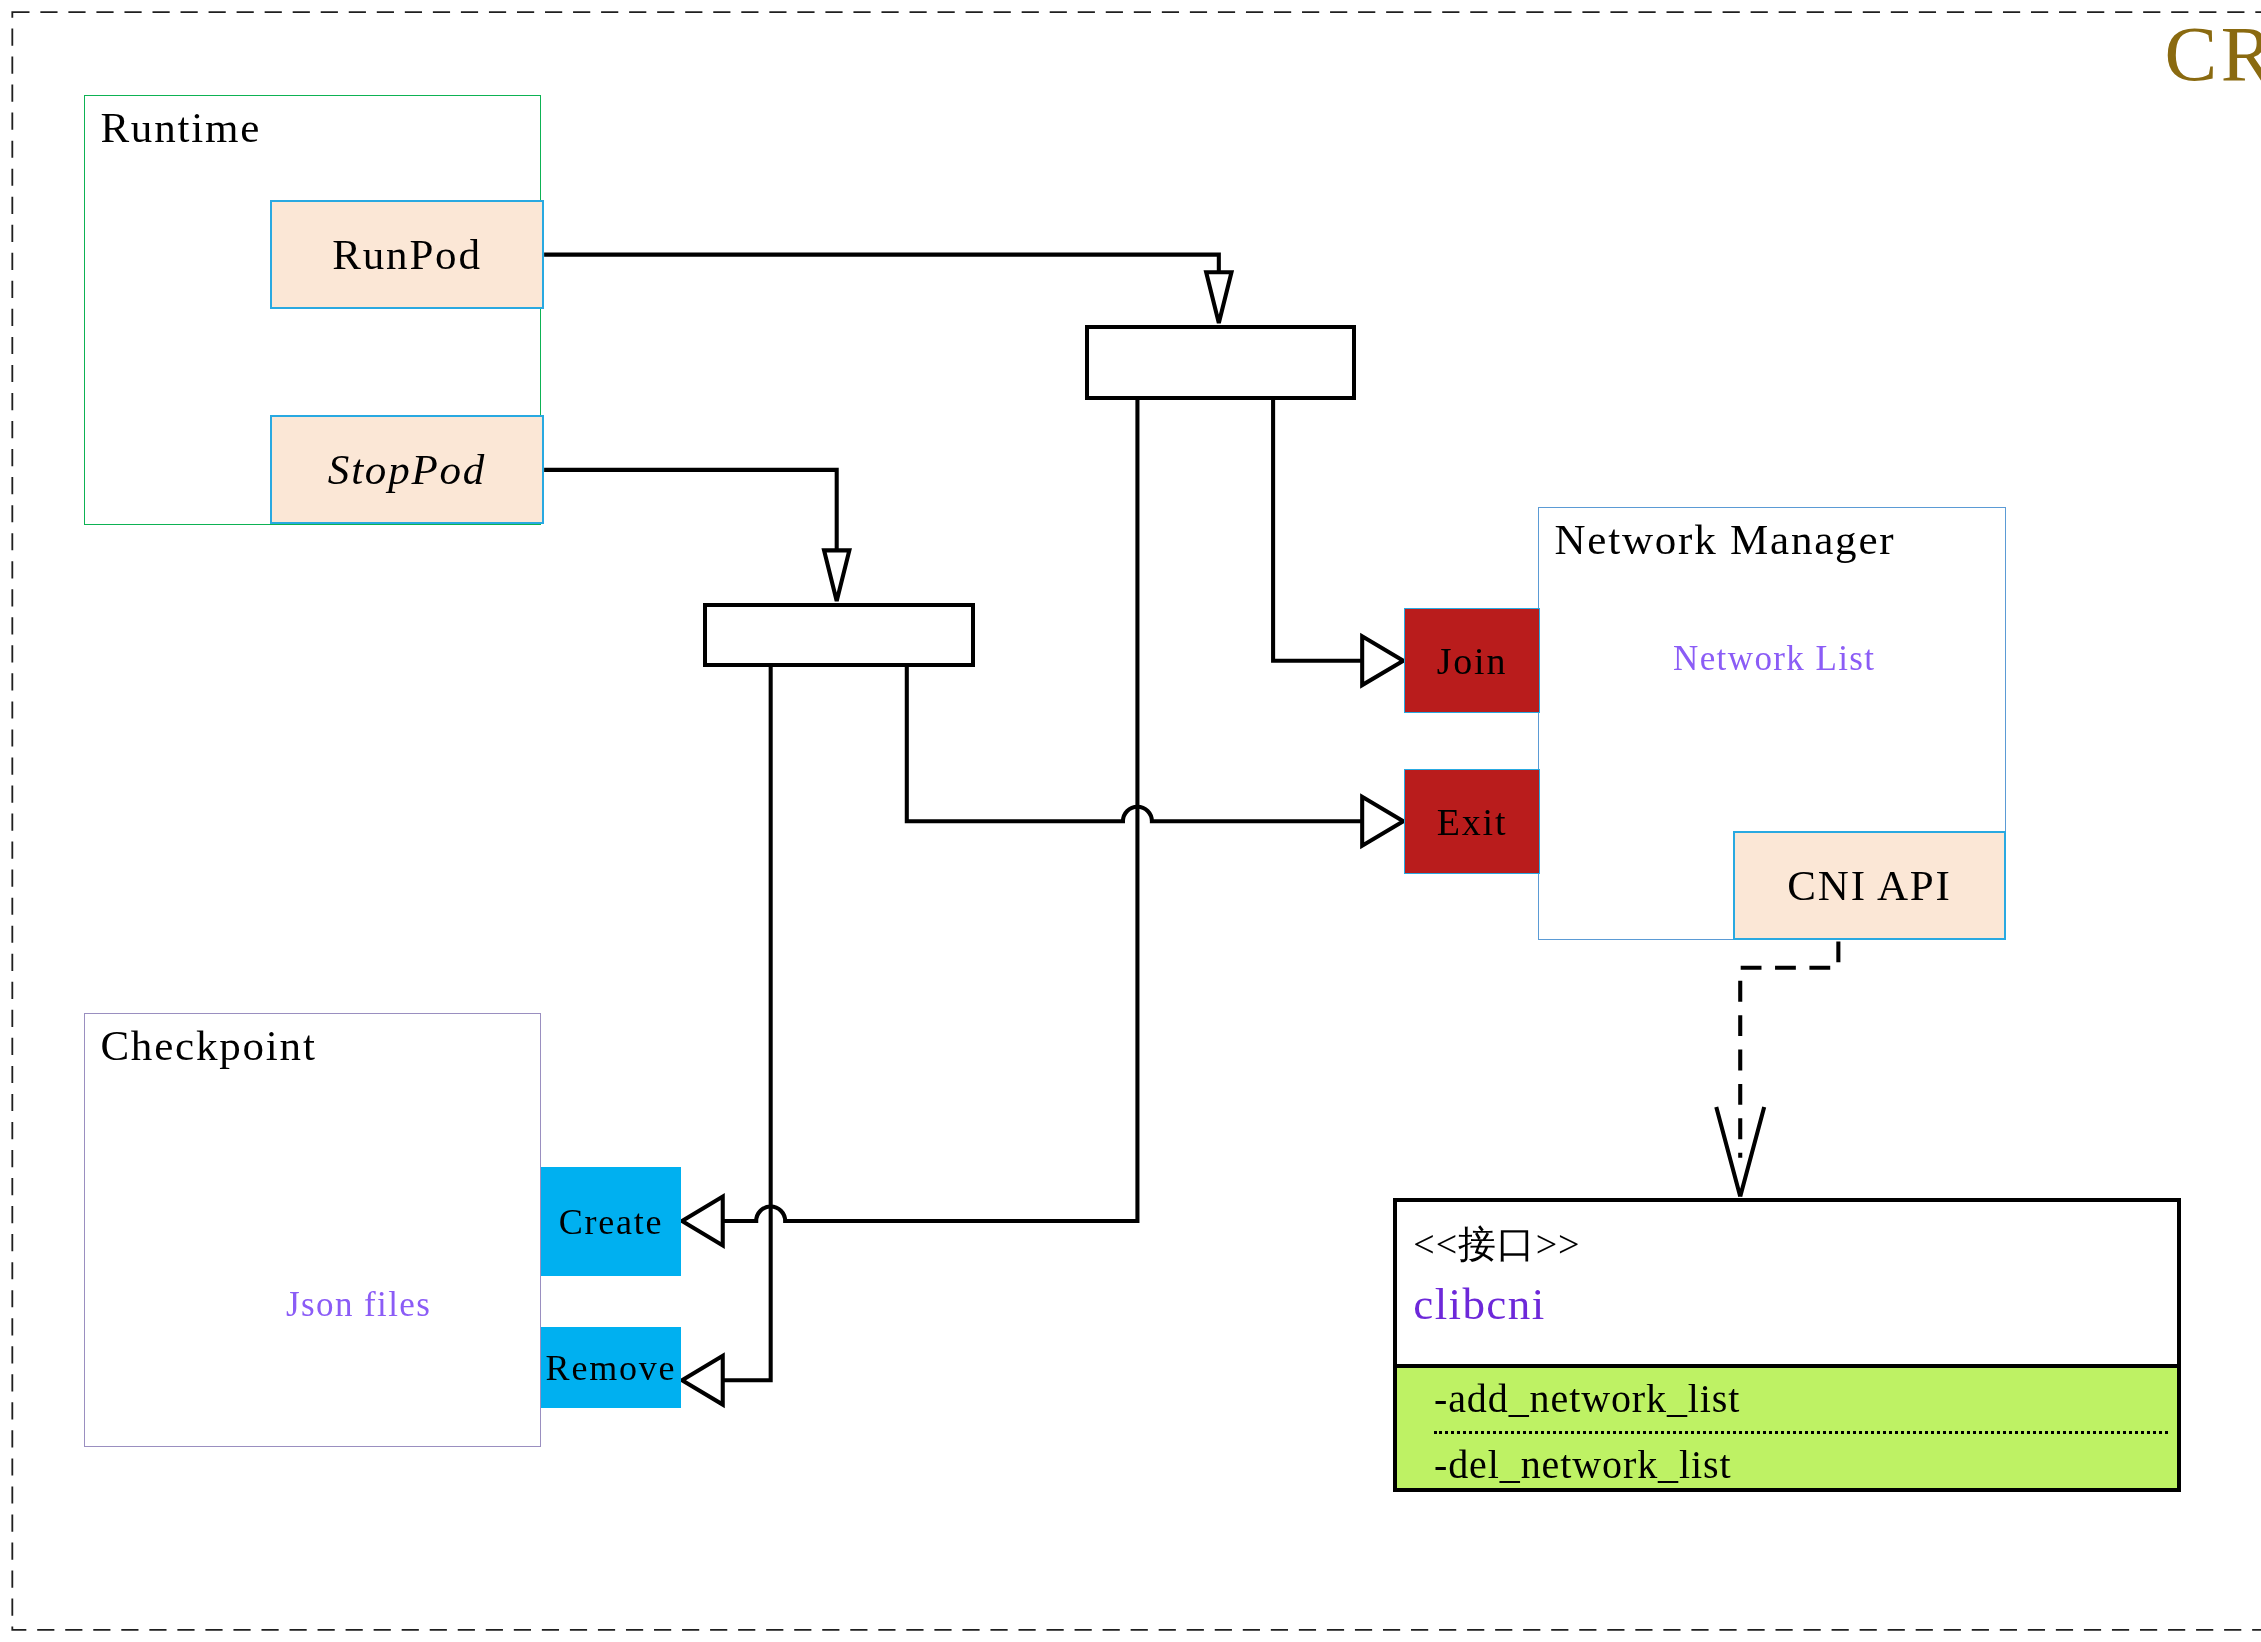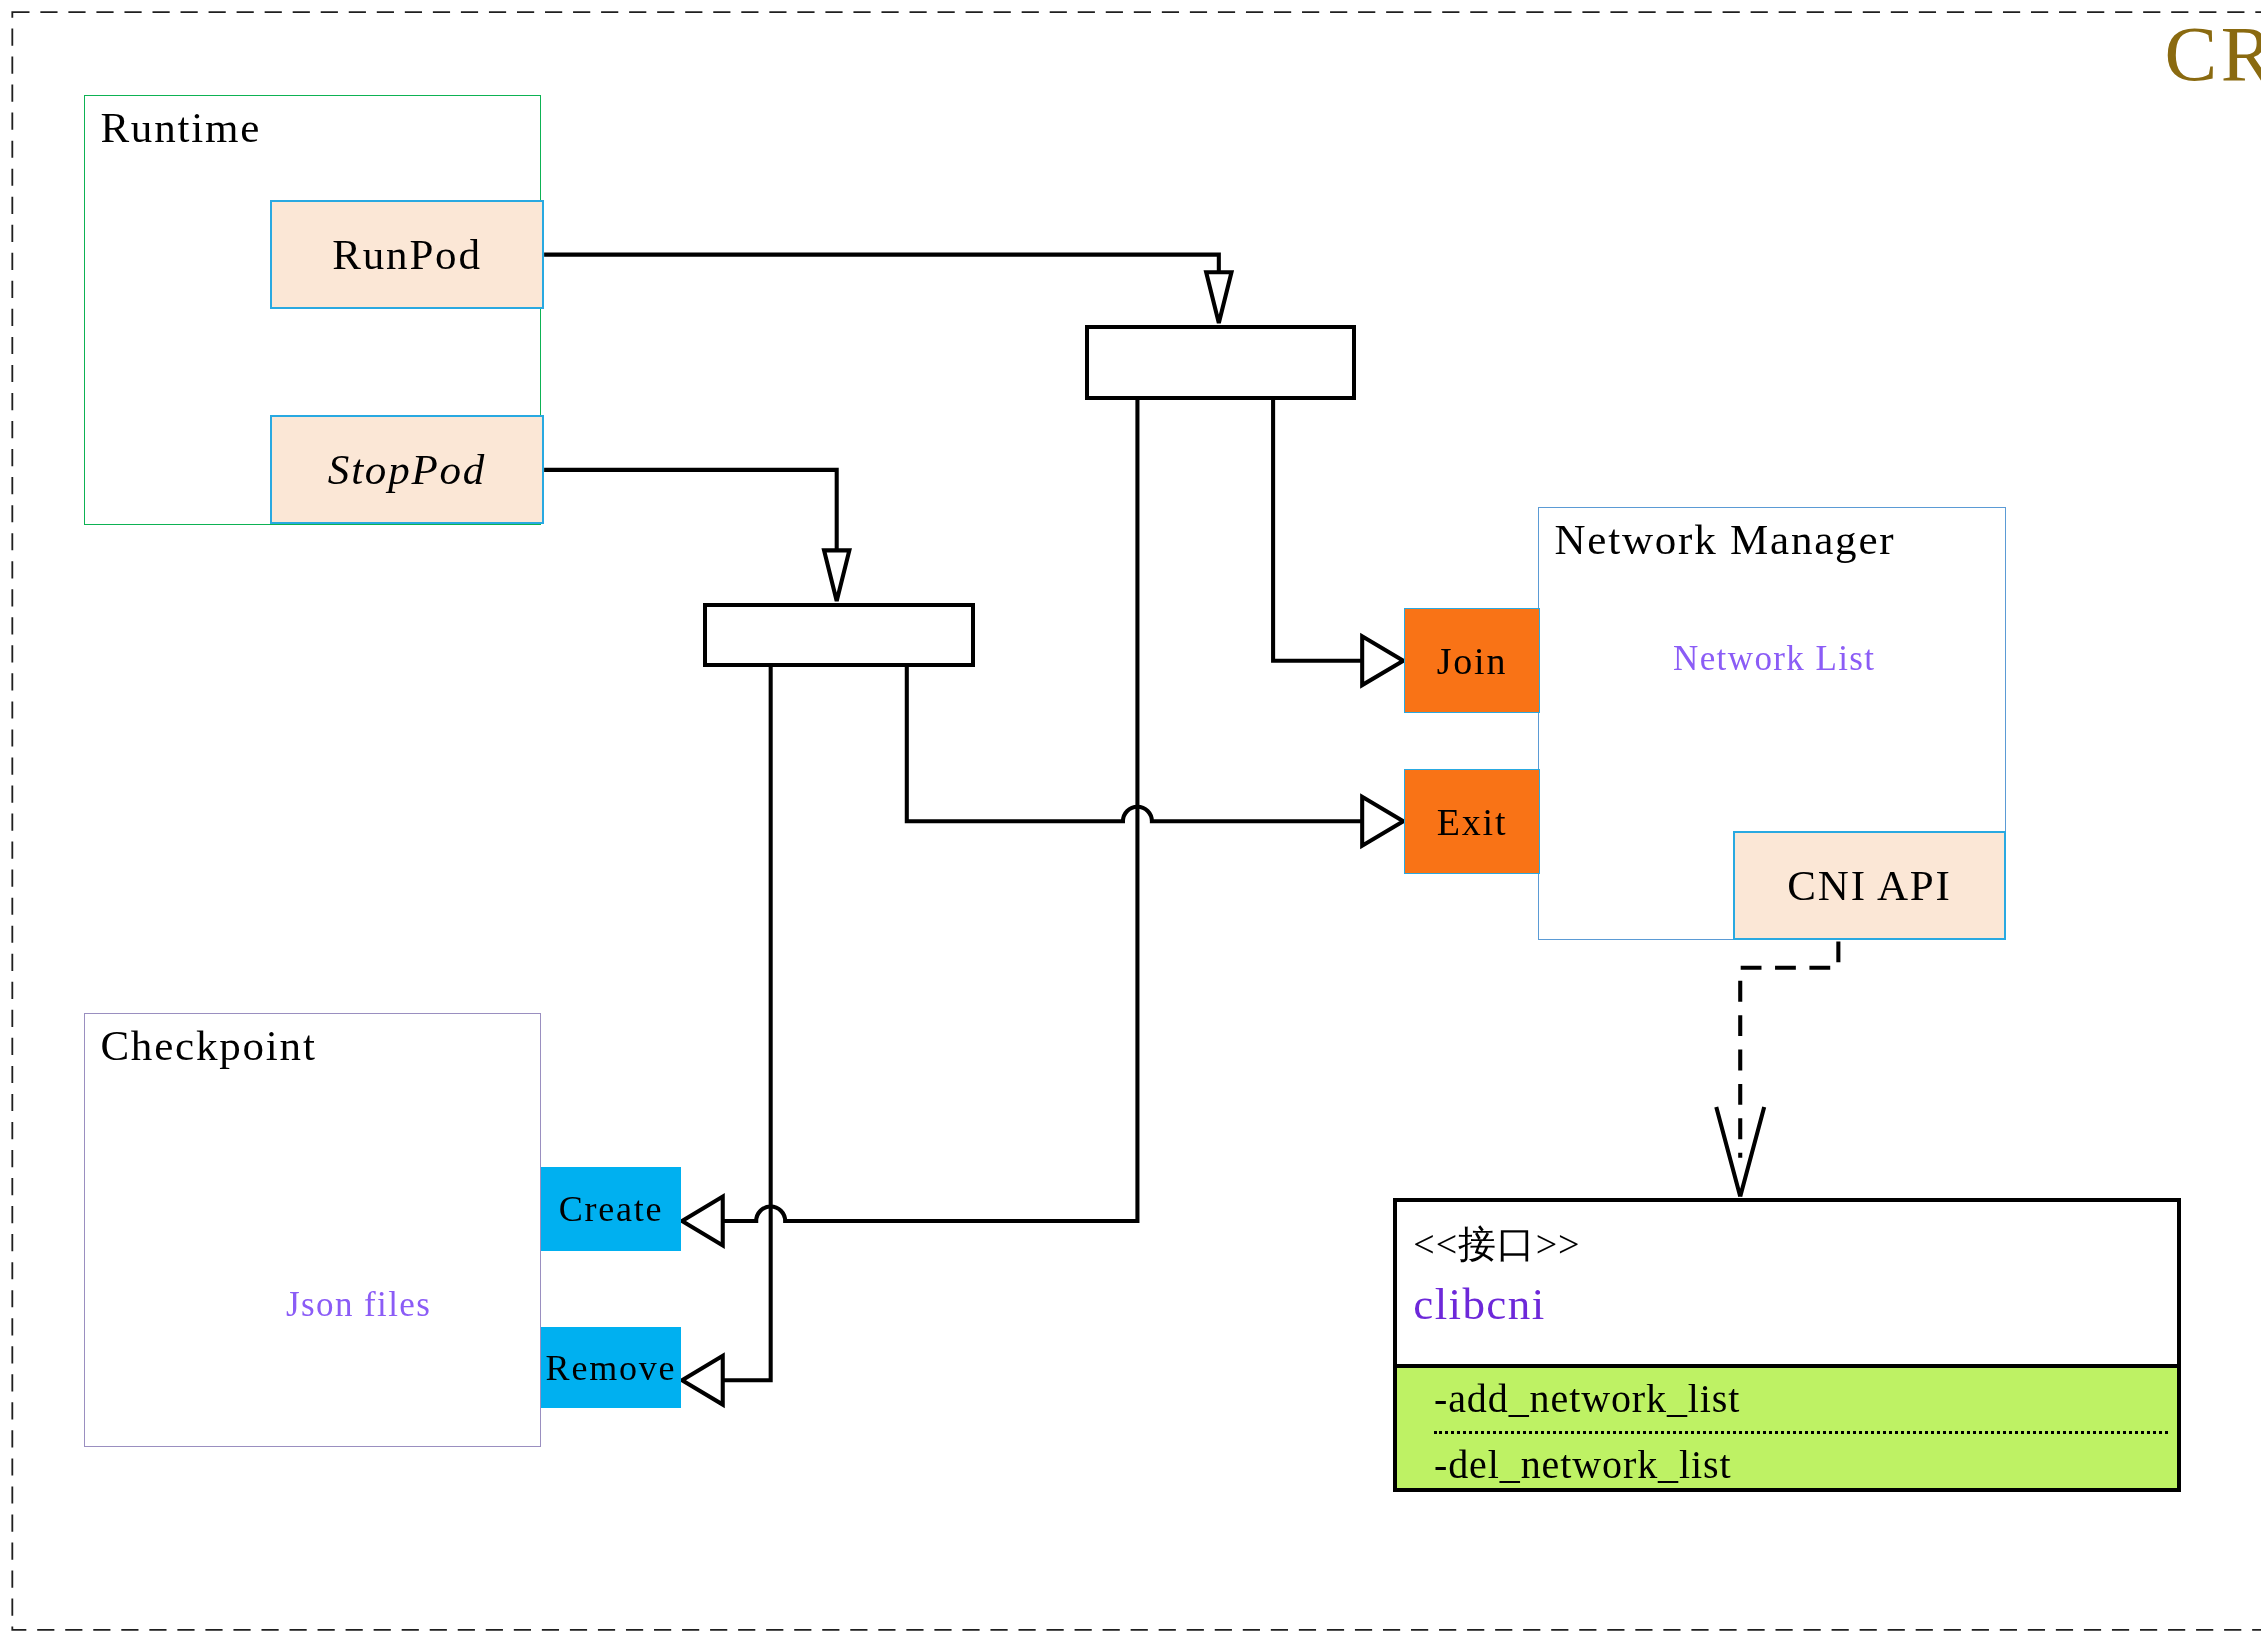--- a/index.html
+++ b/index.html
@@ -23,26 +23,26 @@
   
   #runtime-box{left:84px;top:95px;width:457px;height:430px;border:1.8px solid #0db253;background:#fff;}
   #network-manager-box{left:1538px;top:507px;width:468px;height:433px;border:1.8px solid #5b9bd5;background:#fff;}
   #checkpoint-box{left:84px;top:1013px;width:457px;height:434px;border:1.8px solid #9a8fc0;background:#fff;}
   
   .peach{background:#fbe7d6;border:2.3px solid #29a9e1;text-align:center;}
   #runpod-node{left:270px;top:200px;width:274px;height:109px;}
   #stoppod-node{left:270px;top:415px;width:274px;height:109px;font-style:italic;}
   #cni-api-node{left:1733px;top:831px;width:273px;height:109px;}
   
-  .green{background:#f97316;border:1.8px solid #29a9e1;font-size:38px;}
+  .green{background:#b91c1c;border:1.8px solid #29a9e1;font-size:38px;}
   #join-node{left:1404px;top:608px;width:136px;height:105px;}
   #exit-node{left:1404px;top:769px;width:136px;height:105px;}
   
   .blue{background:#00b0f0;border:none;font-size:36px;}
-  #create-node{left:541px;top:1167px;width:140px;height:84px;}
+  #create-node{left:541px;top:1167px;width:140px;height:109px;}
   #remove-node{left:541px;top:1327px;width:140px;height:81px;}
   
   .fork-bar{background:#fff;border:4.5px solid #000;}
   #fork-bar-1{left:1085px;top:325px;width:271px;height:75px;}
   #fork-bar-2{left:703px;top:603px;width:272px;height:64px;}
   
   .ds-label{position:absolute;font-size:35px;letter-spacing:1.4px;color:#8b5cf6;white-space:nowrap;}
   #network-list-label{left:1673px;top:639px;}
   #json-files-label{left:286px;top:1285px;}
   

